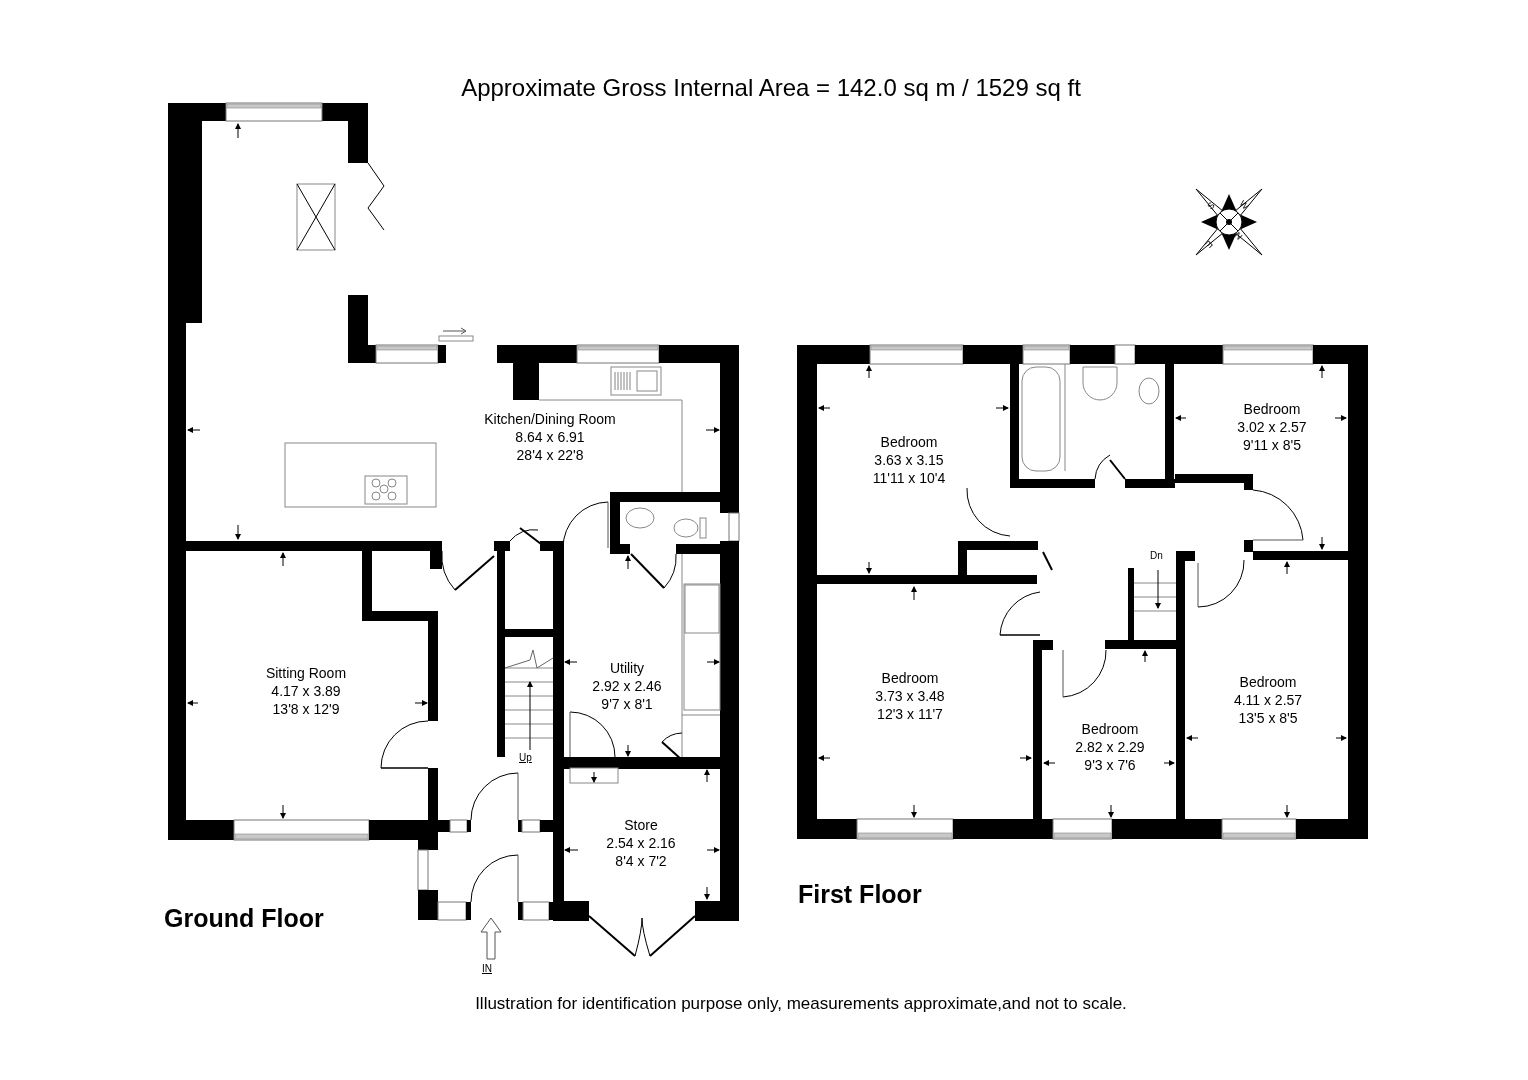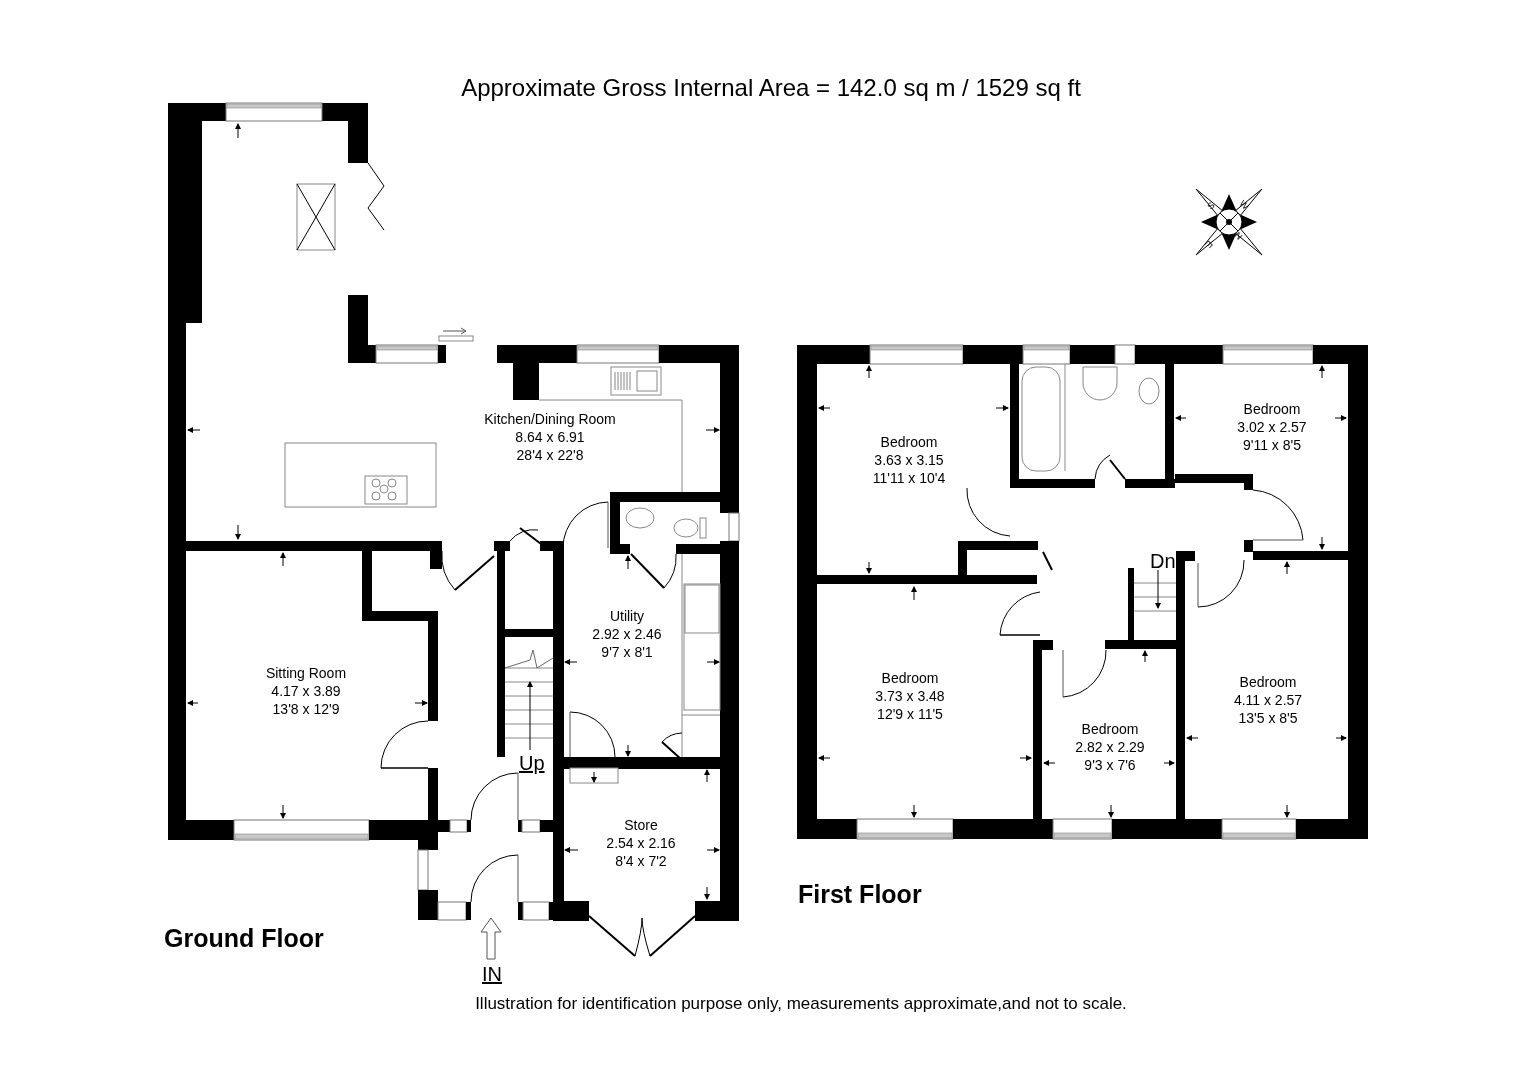--- a/index.html
+++ b/index.html
@@ -4,21 +4,21 @@
 <style>
   html, body { margin: 0; padding: 0; background: #ffffff; }
   body { width: 1528px; height: 1080px; position: relative; overflow: hidden; font-family: "Liberation Sans", sans-serif; color: #000; }
   #plan { position: absolute; left: 0; top: 0; width: 1528px; height: 1080px; }
   .txt { position: absolute; white-space: nowrap; font-family: "Liberation Sans", sans-serif; color: #000; }
   .title { left: 0; width: 1542px; top: 74px; font-size: 24px; text-align: center; }
   .floor-label { font-size: 25px; font-weight: bold; }
   .disclaimer { left: 0; width: 1522px; top: 994px; font-size: 17px; text-align: center; margin-left: 40px; }
   .room { position: absolute; text-align: center; font-size: 14px; line-height: 18px; transform: translateX(-50%); }
   .room span { display: block; }
-  .small { font-size: 20px; }
+  .small { font-size: 10px; }
   .wall { fill: #000; }
   .thin { stroke: #000; stroke-width: 1; fill: none; }
   .grey { stroke: #888; stroke-width: 1; fill: #fff; }
   .win { fill: #fff; stroke: #777; stroke-width: 1; }
   .winbar { fill: #c8c8c8; stroke: #888; stroke-width: 0.6; }
 </style>
 </head>
 <body>
 
 <div class="txt title">Approximate Gross Internal Area = 142.0 sq m / 1529 sq ft</div>
@@ -313,48 +313,48 @@
 <div class="room" style="left:502px; top:410px;margin-left:48px;">
   <span>Kitchen/Dining Room</span>
   <span>8.64 x 6.91</span>
   <span>28'4 x 22'8</span>
 </div>
 <div class="room" style="left:306px; top:664px;">
   <span>Sitting Room</span>
   <span>4.17 x 3.89</span>
   <span>13'8 x 12'9</span>
 </div>
-<div class="room" style="left:627px; top:607px;">
+<div class="room" style="left:627px; top:659px;">
   <span>Utility</span>
   <span>2.92 x 2.46</span>
   <span>9'7 x 8'1</span>
 </div>
 <div class="room" style="left:641px; top:816px;">
   <span>Store</span>
   <span>2.54 x 2.16</span>
   <span>8'4 x 7'2</span>
 </div>
 <div class="txt small" style="left:519px; top:752px;text-decoration:underline;">Up</div>
 <div class="txt small" style="left:482px; top:963px;text-decoration:underline;">IN</div>
-<div class="txt floor-label" style="left:164px; top:924px;text-align:right;">Ground Floor</div>
+<div class="txt floor-label" style="left:164px; top:904px;text-align:right;">Ground Floor</div>
 
 <div class="room" style="left:909px; top:433px;">
   <span>Bedroom</span>
   <span>3.63 x 3.15</span>
   <span>11'11 x 10'4</span>
 </div>
 <div class="room" style="left:1272px; top:400px;">
   <span>Bedroom</span>
   <span>3.02 x 2.57</span>
   <span>9'11 x 8'5</span>
 </div>
 <div class="room" style="left:910px; top:669px;">
   <span>Bedroom</span>
   <span>3.73 x 3.48</span>
-  <span>12'9 x 11'5</span>
+  <span>12'3 x 11'7</span>
 </div>
 <div class="room" style="left:1110px; top:720px;">
   <span>Bedroom</span>
   <span>2.82 x 2.29</span>
   <span>9'3 x 7'6</span>
 </div>
 <div class="room" style="left:1268px; top:673px;">
   <span>Bedroom</span>
   <span>4.11 x 2.57</span>
   <span>13'5 x 8'5</span>

